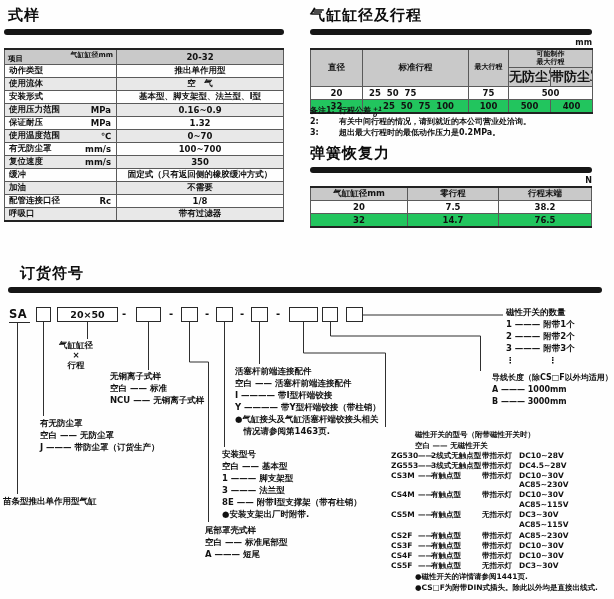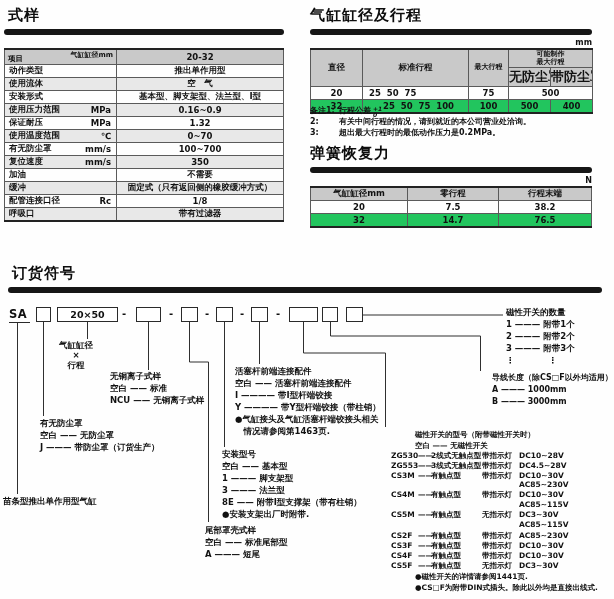--- a/index.html
+++ b/index.html
@@ -144,34 +144,34 @@
             <div class="lblwrap">
               <span>复位速度</span>
               <span>mm/s</span>
             </div>
           </td>
           <td class="valc">350</td>
         </tr>
     <tr class="spec-tr">
           <td class="lblcell">
             <div class="lblwrap">
+              <span>缓冲</span>
+              <span></span>
+            </div>
+          </td>
+          <td class="valc">固定式（只有返回侧的橡胶缓冲方式）</td>
+        </tr>
+    <tr class="spec-tr">
+          <td class="lblcell">
+            <div class="lblwrap">
               <span>加油</span>
               <span></span>
             </div>
           </td>
           <td class="valc">不需要</td>
-        </tr>
-    <tr class="spec-tr">
-          <td class="lblcell">
-            <div class="lblwrap">
-              <span>缓冲</span>
-              <span></span>
-            </div>
-          </td>
-          <td class="valc">固定式（只有返回侧的橡胶缓冲方式）</td>
         </tr>
     <tr class="spec-tr">
           <td class="lblcell">
             <div class="lblwrap">
               <span>配管连接口径</span>
               <span>Rc</span>
             </div>
           </td>
           <td class="valc">1/8</td>
         </tr>
@@ -270,21 +270,21 @@
       <td class="valc">38.2</td>
     </tr>
     <tr class="strow gray">
       <td class="valc">32</td>
       <td class="valc">14.7</td>
       <td class="valc">76.5</td>
     </tr>
   </tbody>
     </table>
 
-  <div class="sec-title" style="left:12px; top:264px;text-align:center;">订货符号</div>
+  <div class="sec-title" style="left:20px; top:264px;text-align:center;">订货符号</div>
   <div class="bar" style="left:8px; top:287px; width:594px;"></div>
 
   <div class="diagram">
     <svg class="wires" viewBox="0 0 614 301">
       <g fill="none" stroke="#2f2f2f" stroke-width="1">
         <path d="M17.5 24 V196"></path>
         <path d="M43.5 24 V118"></path>
         <path d="M87.5 24 V41"></path>
         <path d="M148.5 24 V72"></path>
         <path d="M189.5 24 V64 H208.5 V224"></path>

